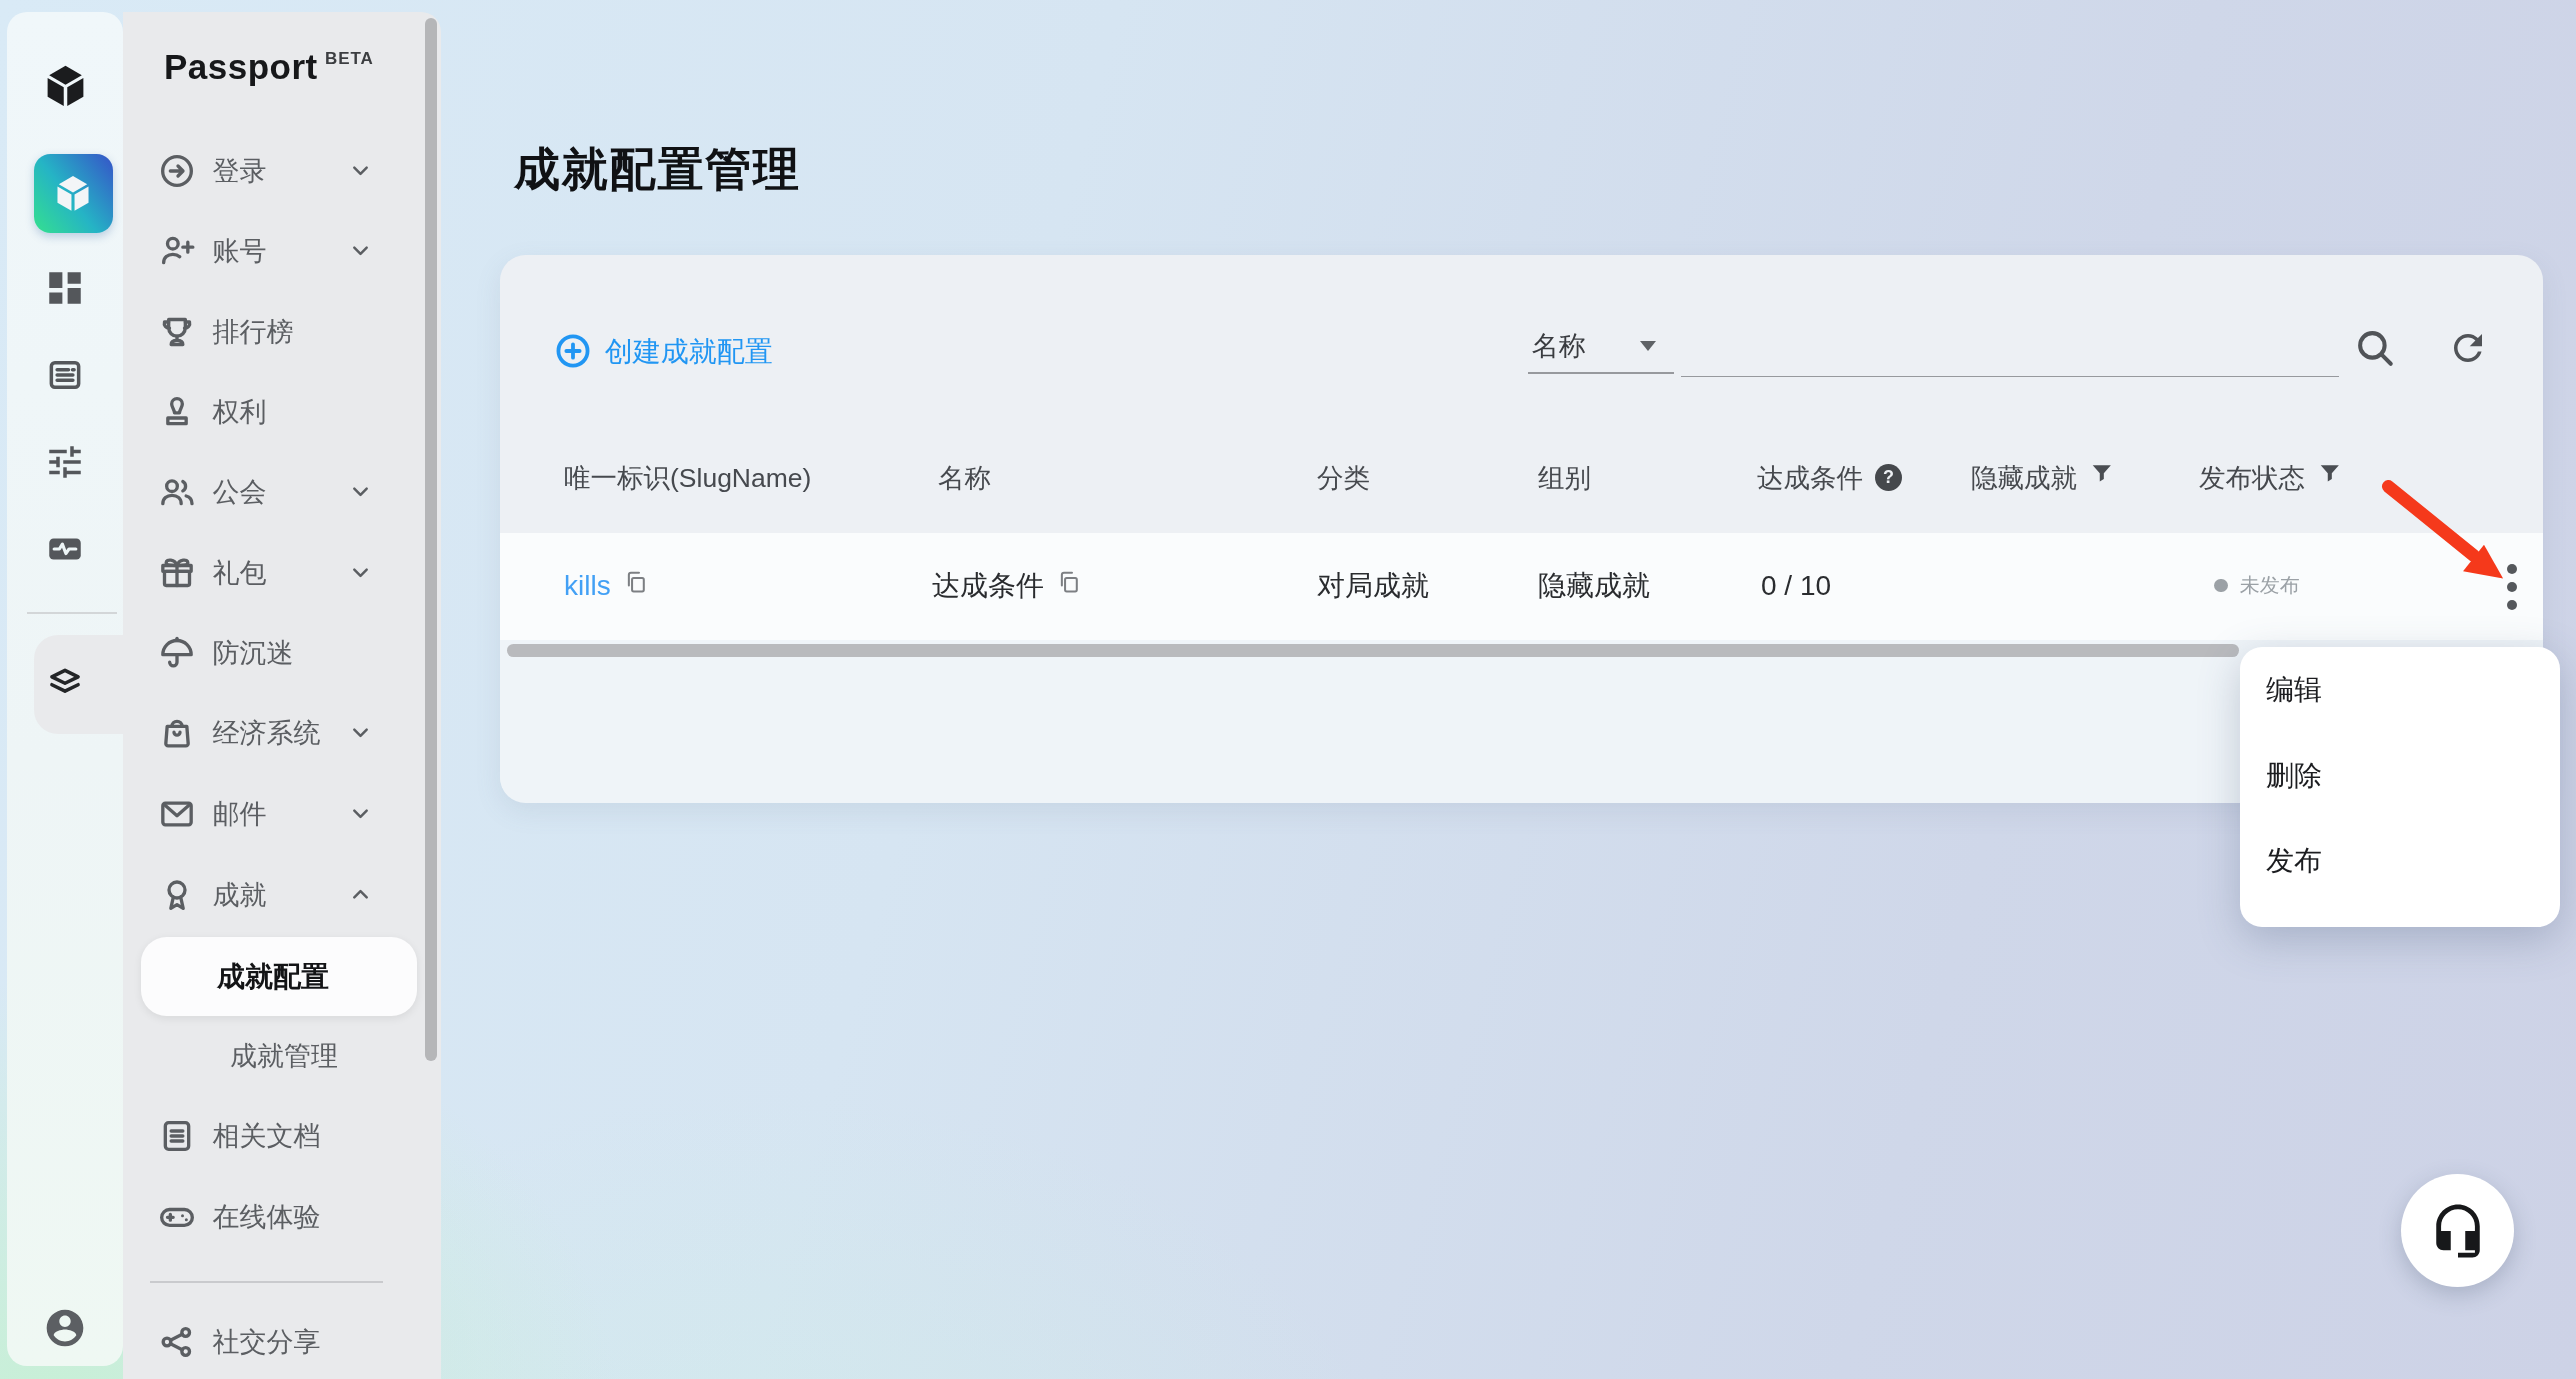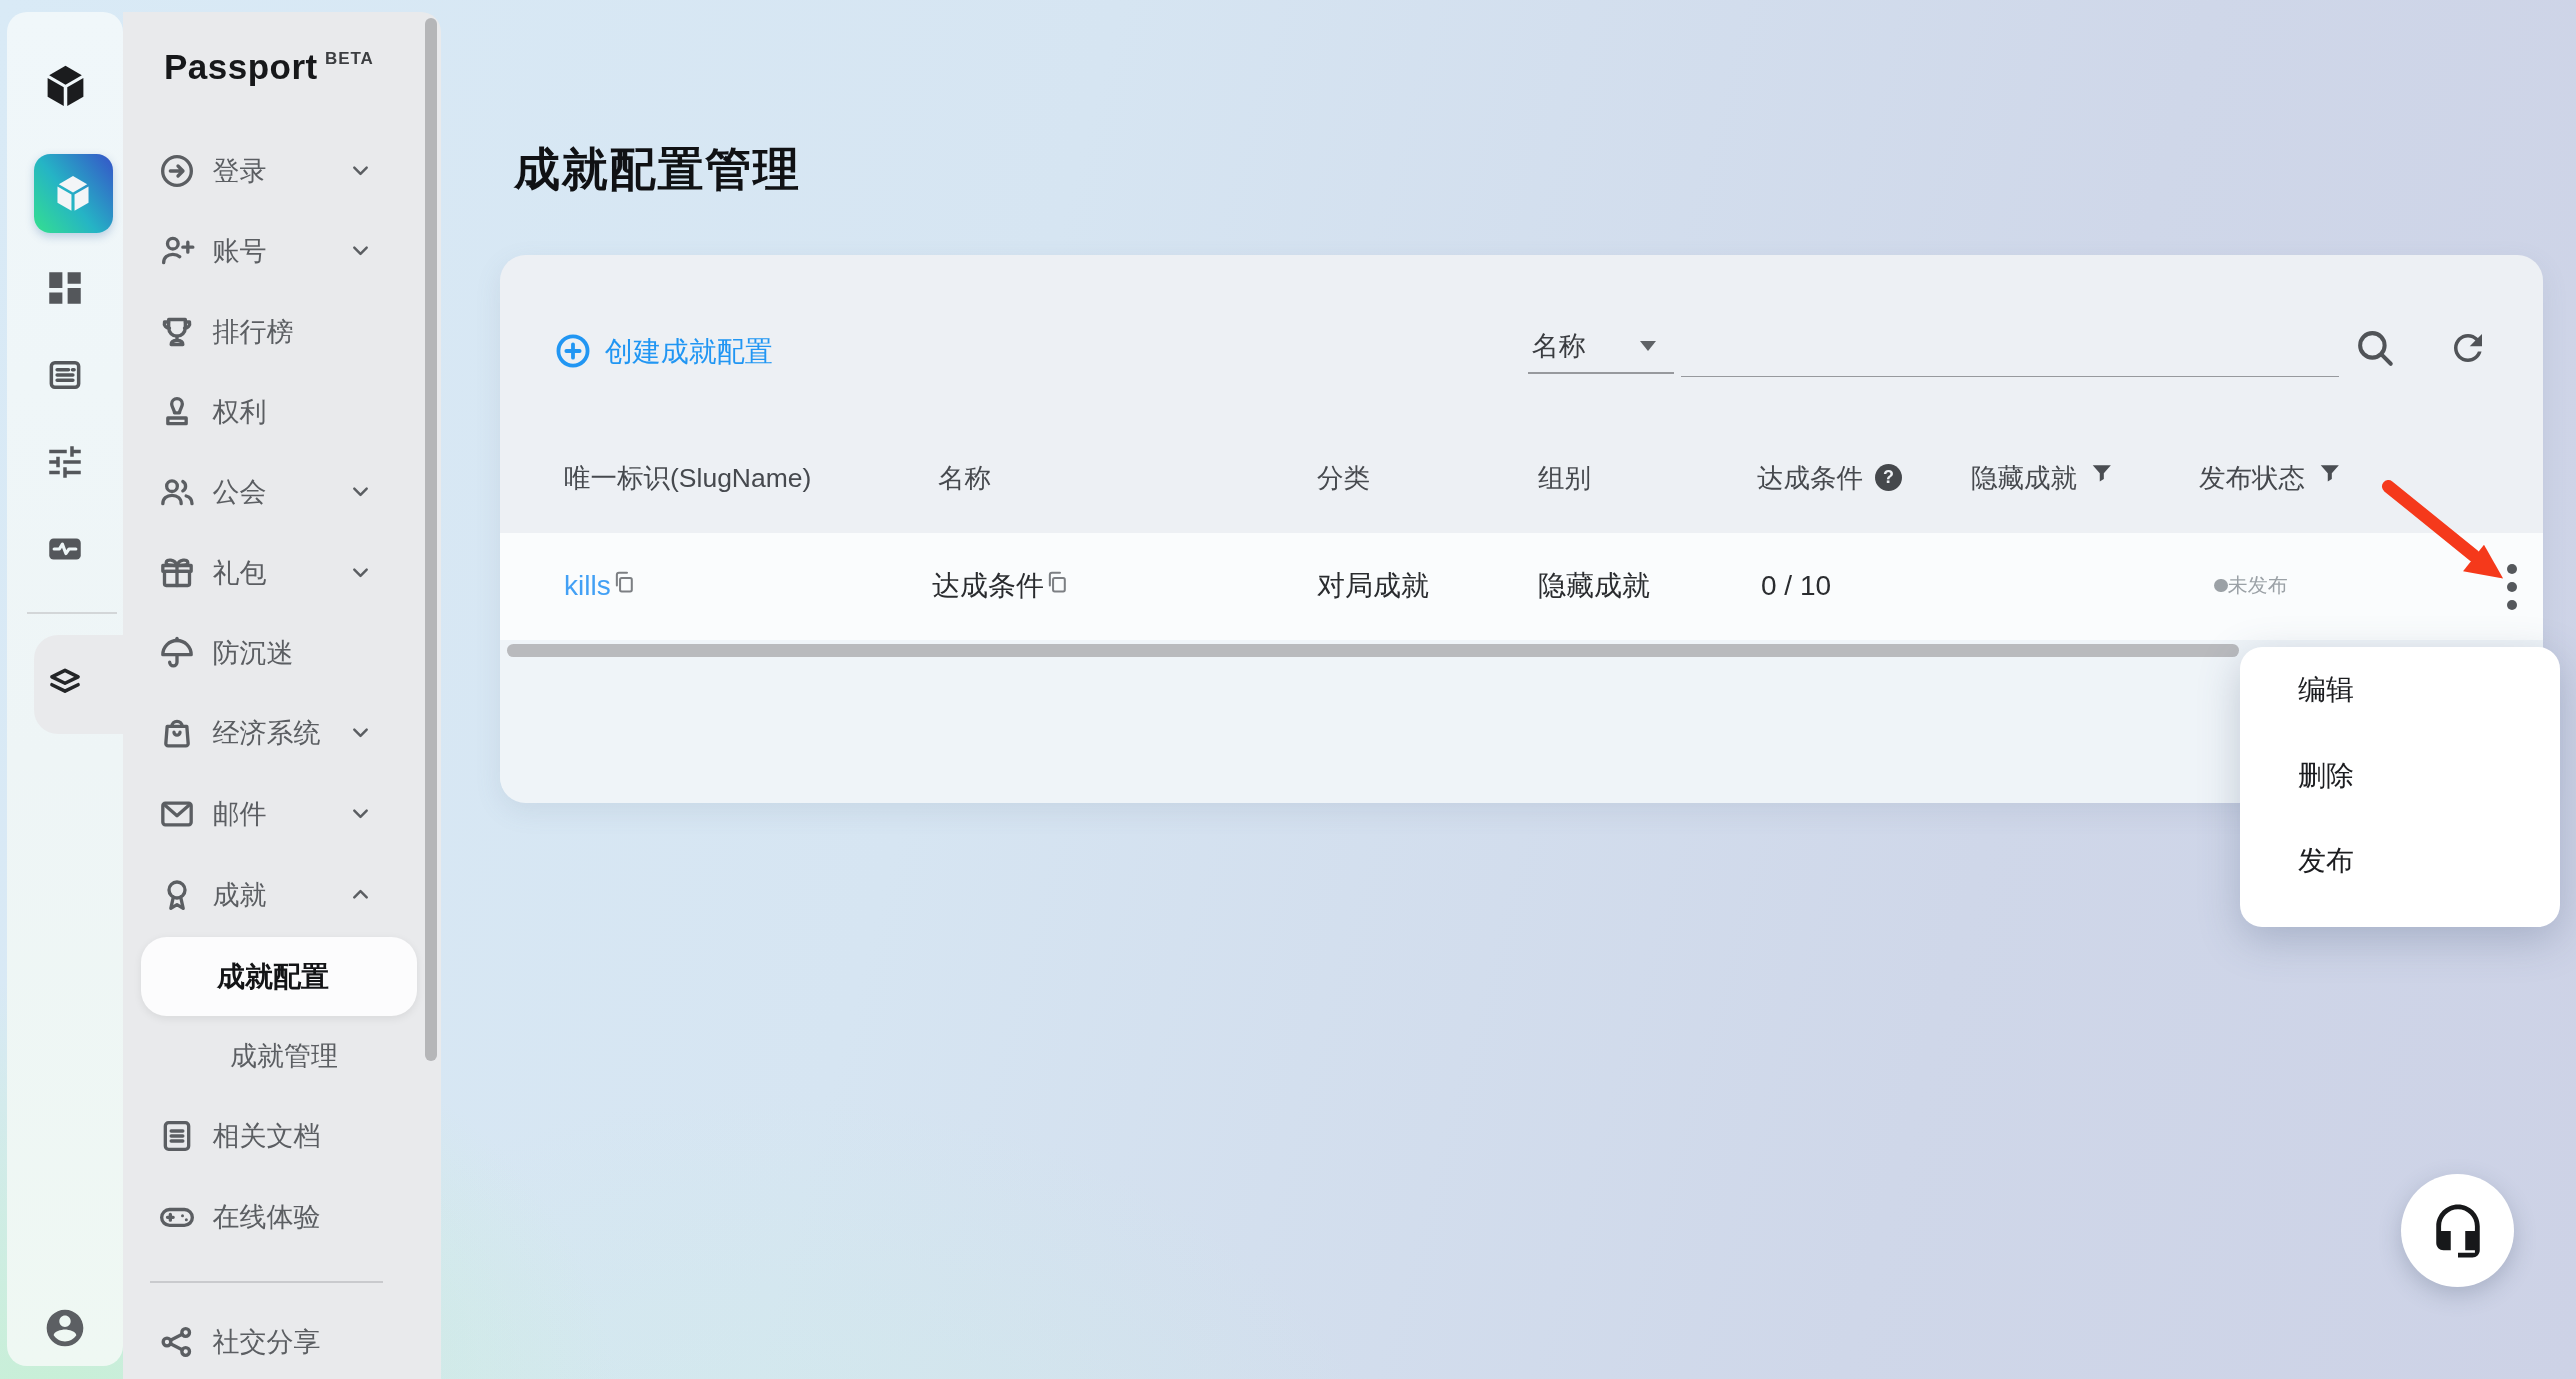--- a/index.html
+++ b/index.html
@@ -50,31 +50,31 @@
   .filter-select{position:absolute;left:1028px;top:66px;width:146px;height:53px;cursor:pointer;}
   .filter-select .txt{position:absolute;left:3.7px;top:7.3px;font-size:27px;color:#3a3c40;}
   .caret{position:absolute;left:112px;top:20px;width:0;height:0;border-left:8.2px solid transparent;border-right:8.2px solid transparent;border-top:10px solid #5f6266;}
   .filter-select .ul{position:absolute;left:0;bottom:0;width:146px;height:1.8px;background:#97999d;}
   .search-input{position:absolute;left:1181px;top:68px;width:654px;height:51px;background:transparent;border:none;outline:none;
     border-bottom:1.8px solid #97999d;font-size:27px;color:#3a3c40;border-radius:0;}
   .tool-ic{position:absolute;top:69px;width:48px;height:48px;display:flex;align-items:center;justify-content:center;cursor:pointer;color:#505357;}
   .thead-cell{position:absolute;top:195px;height:55px;display:flex;align-items:center;gap:12px;font-size:26.5px;color:#46494e;}
   .help-dot{width:27px;height:27px;border-radius:50%;background:#45484c;color:#edf0f4;font-size:18px;font-weight:700;
     display:flex;align-items:center;justify-content:center;}
-  .trow-cell{position:absolute;top:303px;height:55px;display:flex;align-items:center;gap:0;font-size:28px;color:#2a2c2f;}
+  .trow-cell{position:absolute;top:303px;height:55px;display:flex;align-items:center;gap:12px;font-size:28px;color:#2a2c2f;}
   .slug-link{color:#42a0f5;cursor:pointer;}
   .status-dot{width:13.7px;height:13.7px;border-radius:50%;background:#9ba1a6;}
   .status-txt{color:#9ba1a6;font-size:20px;}
   .kebab{position:absolute;left:1993px;top:309px;width:37px;height:46px;display:flex;flex-direction:column;align-items:center;justify-content:space-between;cursor:pointer;}
   .kebab i{width:10px;height:10px;border-radius:50%;background:#55585c;}
   .hbar{position:absolute;left:7.3px;top:389px;width:1732px;height:12.8px;border-radius:6.4px;background:#b9babd;}
 
   .menu{position:absolute;left:2240px;top:647px;width:320px;height:280px;background:#ffffff;border-radius:22px;
     box-shadow:0 12.8px 41px rgba(70,85,120,.28);}
-  .menu-item{position:absolute;left:0;width:320px;height:58px;display:flex;align-items:center;padding-left:58px;box-sizing:border-box;
+  .menu-item{position:absolute;left:0;width:320px;height:58px;display:flex;align-items:center;padding-left:26px;box-sizing:border-box;
     font-size:28px;color:#1c1d20;cursor:pointer;}
 
   .fab{position:absolute;left:2401px;top:1174px;width:113px;height:113px;border-radius:50%;background:#ffffff;
     box-shadow:0 7.3px 22px rgba(60,75,100,.25);display:flex;align-items:center;justify-content:center;cursor:pointer;}
 </style>
 </head>
 <body>
 
 <div class="screen">
 

